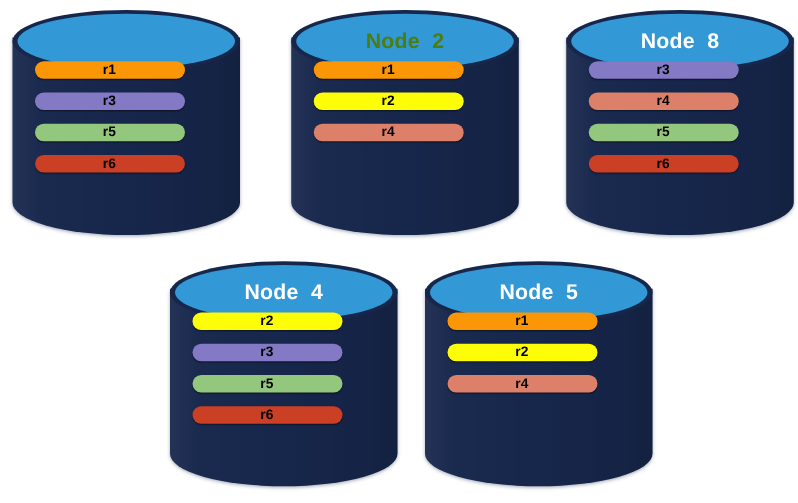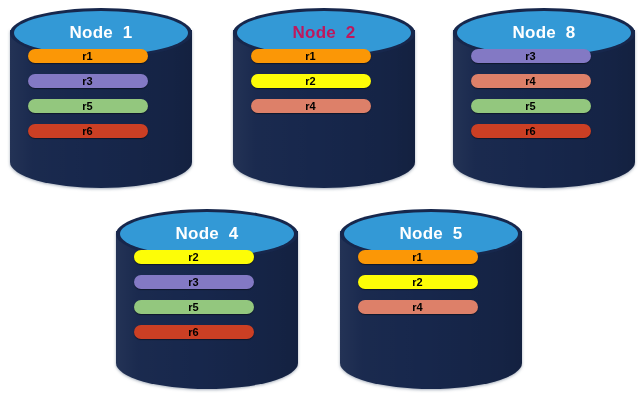--- a/index.html
+++ b/index.html
@@ -125,21 +125,20 @@
 </head>
 <body>
 
 <div id="diagram" style="background: rgb(255, 255, 255);">
     <div class="node" style="left: 10px; top: 8px;">
       <div class="cyl-body" style="background: rgb(23, 39, 76);">
         <div class="cyl-shade"></div>
       </div>
       <div class="cyl-rim" style="background: rgb(23, 39, 76);"></div>
       <div class="cyl-top" style="background: rgb(51, 153, 214);"></div>
-      <div class="node-title" style="color: rgb(255, 255, 255);">Node  1</div>
       <div class="replica-stack">
         <div class="replica" style="background: rgb(251, 151, 6);">
           <span class="replica-label">r1</span>
         </div>
         <div class="replica" style="background: rgb(131, 121, 196);">
           <span class="replica-label">r3</span>
         </div>
         <div class="replica" style="background: rgb(147, 199, 126);">
           <span class="replica-label">r5</span>
         </div>
@@ -147,21 +146,21 @@
           <span class="replica-label">r6</span>
         </div>
       </div>
     </div>
     <div class="node" style="left: 233px; top: 8px;">
       <div class="cyl-body" style="background: rgb(23, 39, 76);">
         <div class="cyl-shade"></div>
       </div>
       <div class="cyl-rim" style="background: rgb(23, 39, 76);"></div>
       <div class="cyl-top" style="background: rgb(51, 153, 214);"></div>
-      <div class="node-title" style="color: #be185d;">Node  2</div>
+      <div class="node-title" style="color: #4d7c0f;">Node  2</div>
       <div class="replica-stack">
         <div class="replica" style="background: rgb(251, 151, 6);">
           <span class="replica-label">r1</span>
         </div>
         <div class="replica" style="background: rgb(253, 253, 7);">
           <span class="replica-label">r2</span>
         </div>
         <div class="replica" style="background: rgb(221, 128, 105);">
           <span class="replica-label">r4</span>
         </div>
@@ -182,21 +181,21 @@
           <span class="replica-label">r4</span>
         </div>
         <div class="replica" style="background: rgb(147, 199, 126);">
           <span class="replica-label">r5</span>
         </div>
         <div class="replica" style="background: rgb(203, 63, 36);">
           <span class="replica-label">r6</span>
         </div>
       </div>
     </div>
-    <div class="node" style="left: 116px; top: 209px; padding-left: 14px;">
+    <div class="node" style="left: 136px; top: 209px; padding-left: 14px;">
       <div class="cyl-body" style="background: rgb(23, 39, 76);">
         <div class="cyl-shade"></div>
       </div>
       <div class="cyl-rim" style="background: rgb(23, 39, 76);"></div>
       <div class="cyl-top" style="background: rgb(51, 153, 214);"></div>
       <div class="node-title" style="color: rgb(255, 255, 255);">Node  4</div>
       <div class="replica-stack">
         <div class="replica" style="background: rgb(253, 253, 7);">
           <span class="replica-label">r2</span>
         </div>

